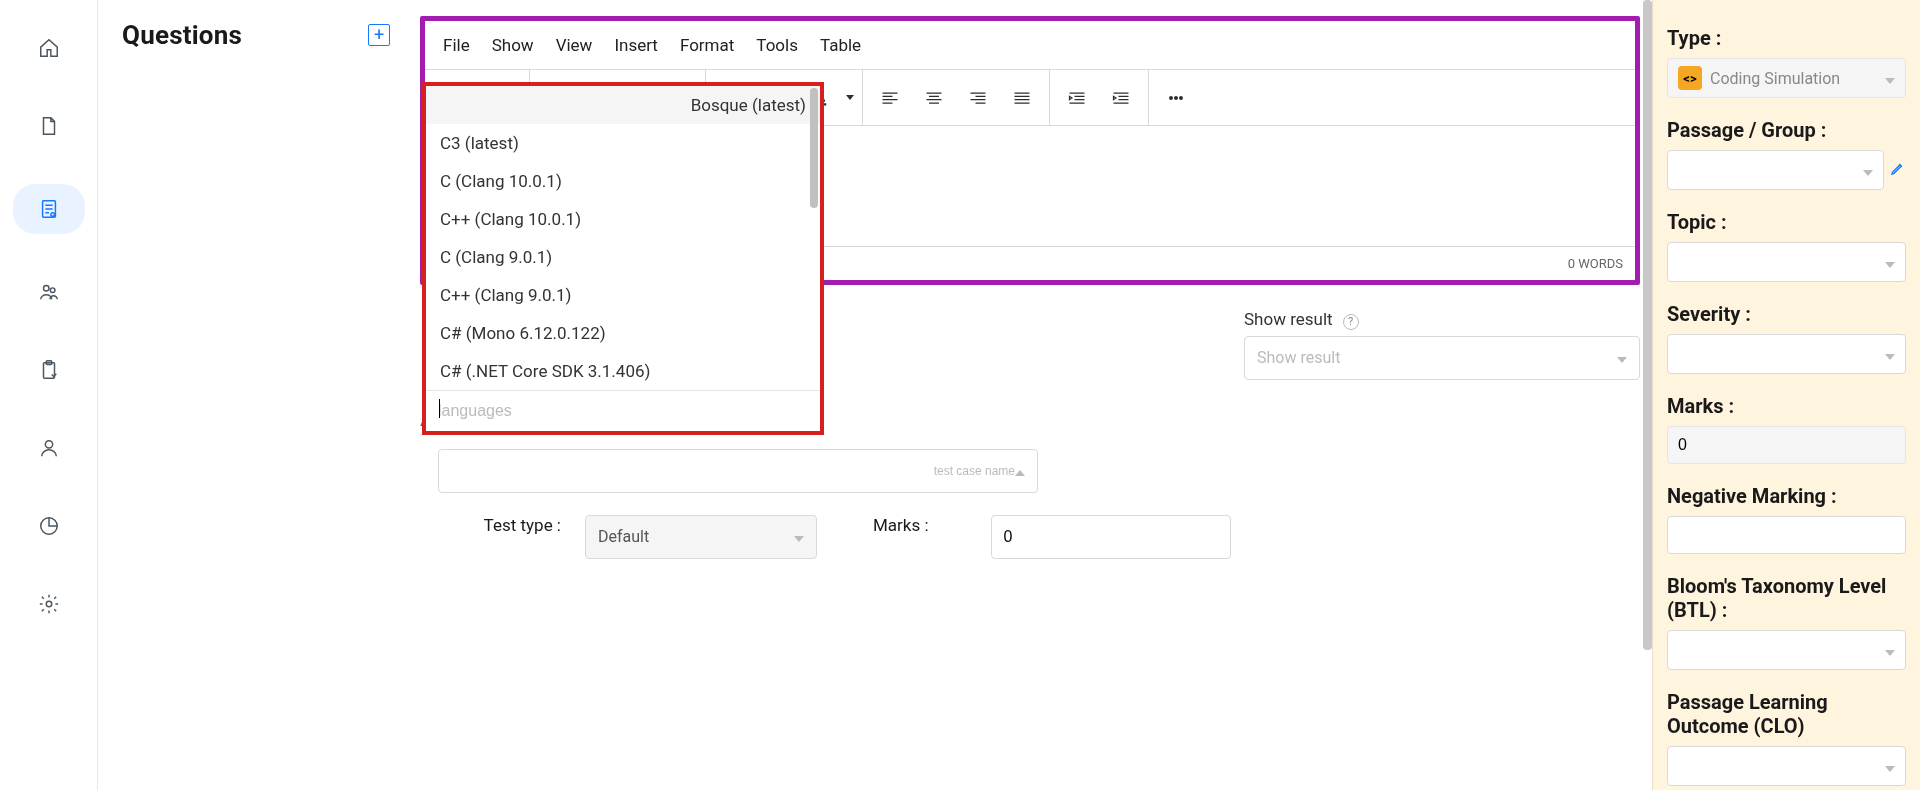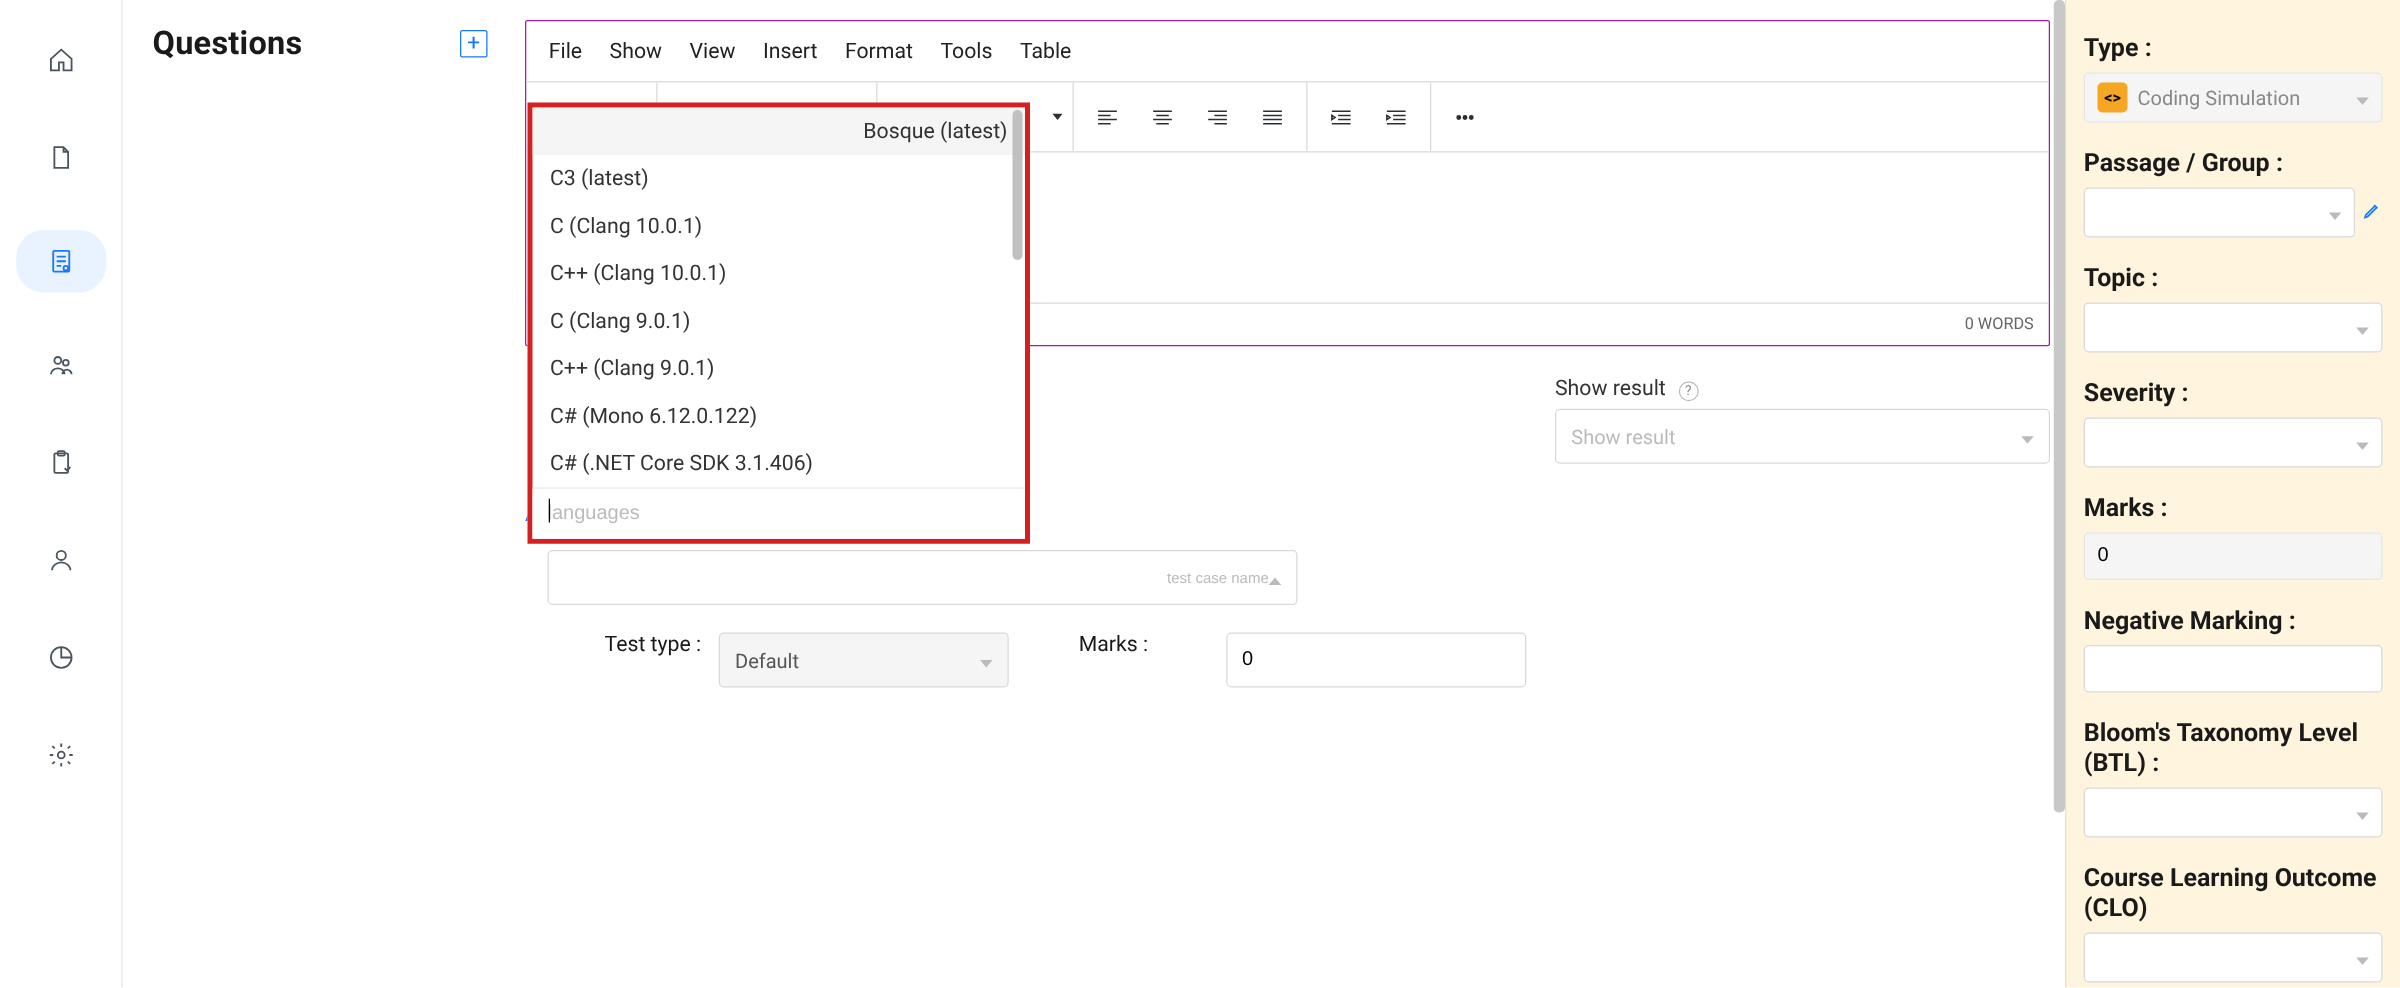--- a/index.html
+++ b/index.html
@@ -14,21 +14,21 @@
   .sidenav .nav-item.active svg { stroke: #1677ff; }
 
   
   .questions-col { width: 310px; padding: 20px 18px 10px 24px; }
   .questions-col .header { display: flex; align-items: center; justify-content: space-between; }
   .questions-col h1 { font-size: 26px; font-weight: 700; letter-spacing: .2px; }
   .add-btn { width: 22px; height: 22px; border: 1.5px solid #1677ff; border-radius: 2px; color:#1677ff; display:flex; align-items:center; justify-content:center; cursor:pointer; font-size:18px; line-height:1; }
 
   
   .main { flex: 1; padding: 16px 12px 0 12px; position: relative; }
-  .editor-frame { border: 1px solid #a21caf; border-radius: 2px; }
+  .editor-frame { border: 5px solid #a21caf; border-radius: 2px; }
   .menubar { display:flex; gap: 22px; padding: 14px 18px; border-bottom:1px solid #d9d9d9; font-size:17px; color:#222; }
   .menubar span { cursor:pointer; }
   .toolbar { display:flex; align-items:center; border-bottom:1px solid #d9d9d9; height: 56px; padding: 0 6px; }
   .toolbar .group { display:flex; align-items:center; gap: 2px; padding: 0 6px; border-right:1px solid #d9d9d9; height:100%; }
   .toolbar .group:last-child { border-right:none; }
   .toolbar .tbtn { width: 42px; height: 36px; display:flex; align-items:center; justify-content:center; cursor:pointer; border-radius:3px; }
   .toolbar .tbtn svg { stroke:#2b2f33; fill:none; stroke-width:1.5; }
   .toolbar .caret { width:12px; display:flex; align-items:center; justify-content:center; cursor:pointer;}
   .toolbar .caret::after { content:""; border-left:4px solid transparent; border-right:4px solid transparent; border-top:5px solid #2b2f33;}
   .editor-body { height: 120px; }
@@ -42,21 +42,21 @@
 
   .link-blue { color:#1677ff; font-size:19px; margin-top: 28px; display:block;}
 
   .testcase-name { border:1px solid #d9d9d9; height:44px; border-radius:4px; width: 600px; margin-top:18px; margin-left:18px; padding: 0 12px; display:flex; align-items:center; justify-content:space-between;}
   .testcase-name input { border:none; outline:none; font-size:12px; flex:1; color:#333;text-align:right;}
   .testcase-name input::placeholder{color:#bbb;}
   .chev-up::after{content:""; border-left:5px solid transparent; border-right:5px solid transparent; border-bottom:6px solid #bbb; display:inline-block;}
 
   .tc-row { display:flex; margin-top:22px; gap: 0;}
   .tc-row .lab { width: 135px; font-size:17px; text-align:right; padding-right: 14px; margin-left: 20px;}
-  .tc-row .sel { width: 232px; color:#555; background:#f5f5f5;}
+  .tc-row .sel { width: 232px; color:#555; background:#f5f5f5;margin-left:10px;}
   .tc-row .marks-lab { margin-left: 56px; font-size:17px;}
   .tc-row .marks-input { border:1px solid #d9d9d9; height:44px; width: 240px; margin-left: 62px; padding: 0 12px; font-size:16px; border-radius:4px; outline:none;}
 
   
   .lang-dd { position:absolute; left: 14px; top: 82px; width: 402px; background:#fff; border: 4px solid #d62020; z-index: 50; }
   .lang-dd .list { max-height: 316px; overflow:hidden; position:relative;}
   .lang-dd .scrollthumb { position:absolute; right:2px; top:2px; width:8px; height:120px; background:#c0c0c0; border-radius:4px;}
   .lang-dd .opt { padding: 9px 14px; font-size:17px; color:#333; cursor:pointer;}
   .lang-dd .opt.hl { background:#f5f5f5;text-align:right;}
   .lang-dd .search { border-top:1px solid #e5e5e5; box-shadow: 0 0 0 2px #a5c8ff inset; }
@@ -346,20 +346,20 @@
 
     <div class="pfield">
       <div class="plabel colon">Bloom's Taxonomy Level (BTL)</div>
       <div class="pselect white">
           <span></span>
           <span class="caret2"></span>
         </div>
     </div>
 
     <div class="pfield">
-      <div class="plabel">Course Learning Outcome (CLO)</div>
+      <div class="plabel">Passage Learning Outcome (CLO)</div>
       <div class="pselect white">
           <span></span>
           <span class="caret2"></span>
         </div>
     </div>
   </div>
 </div>
 
 </body></html>

